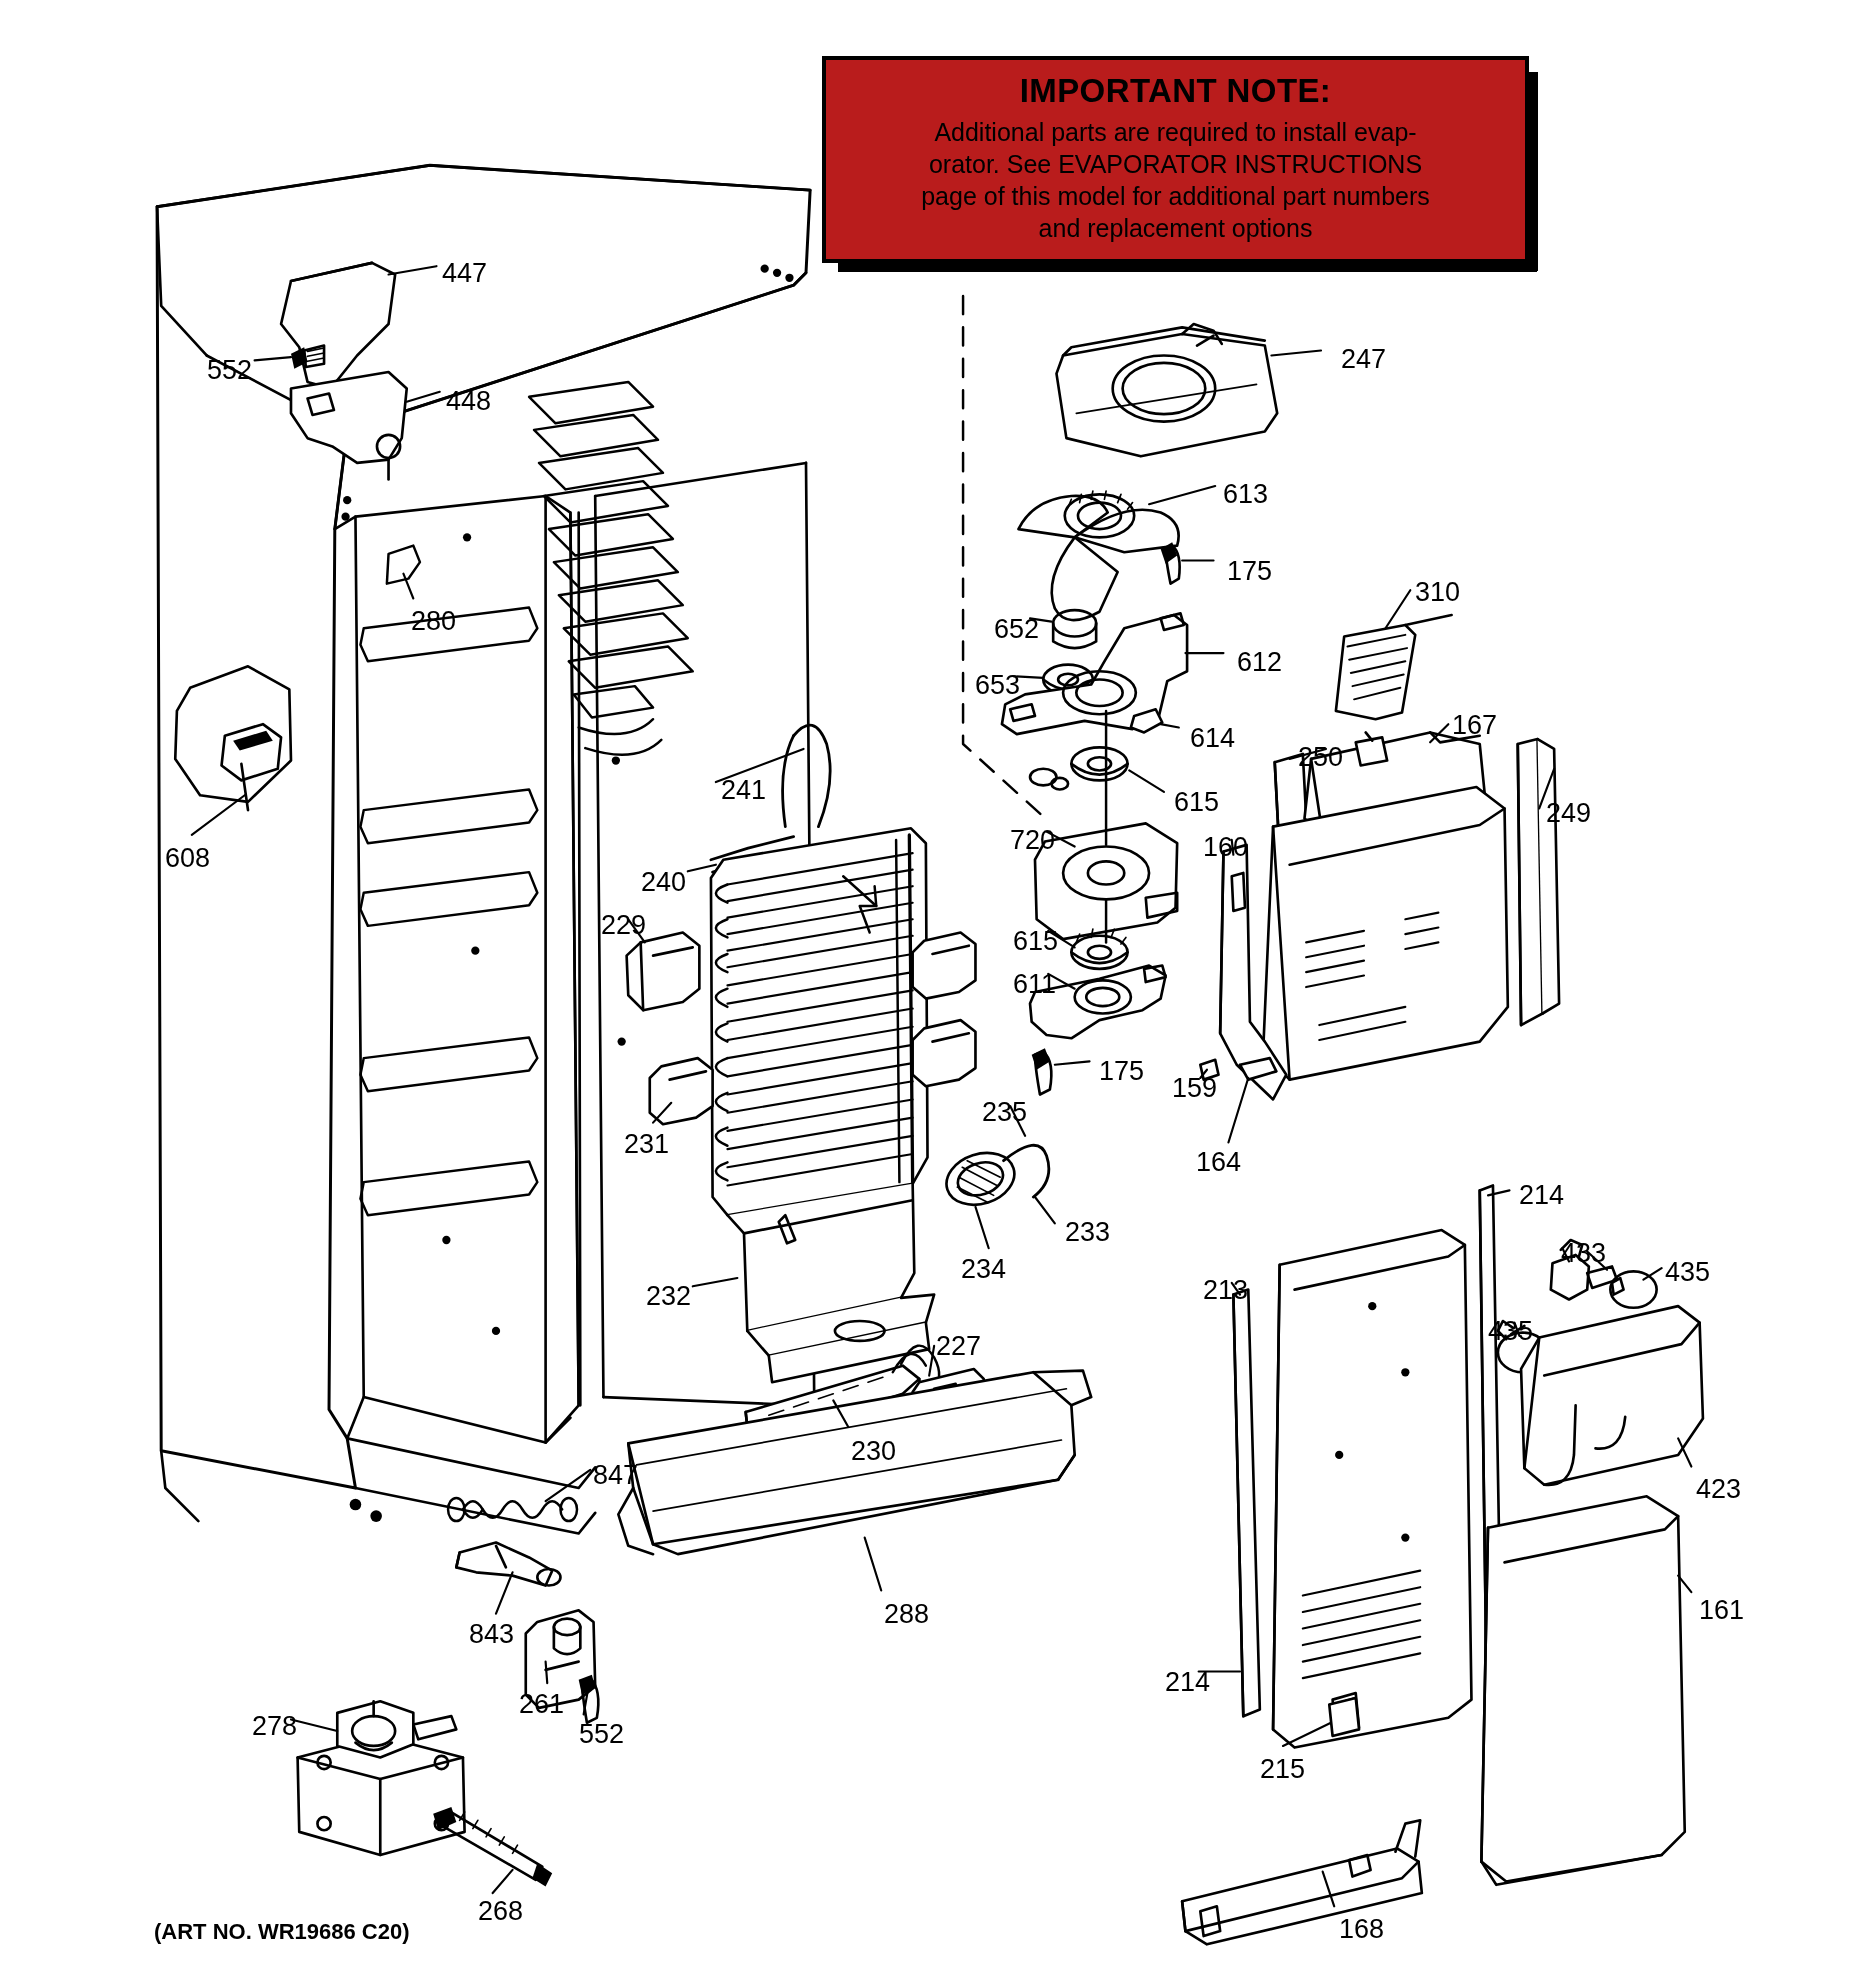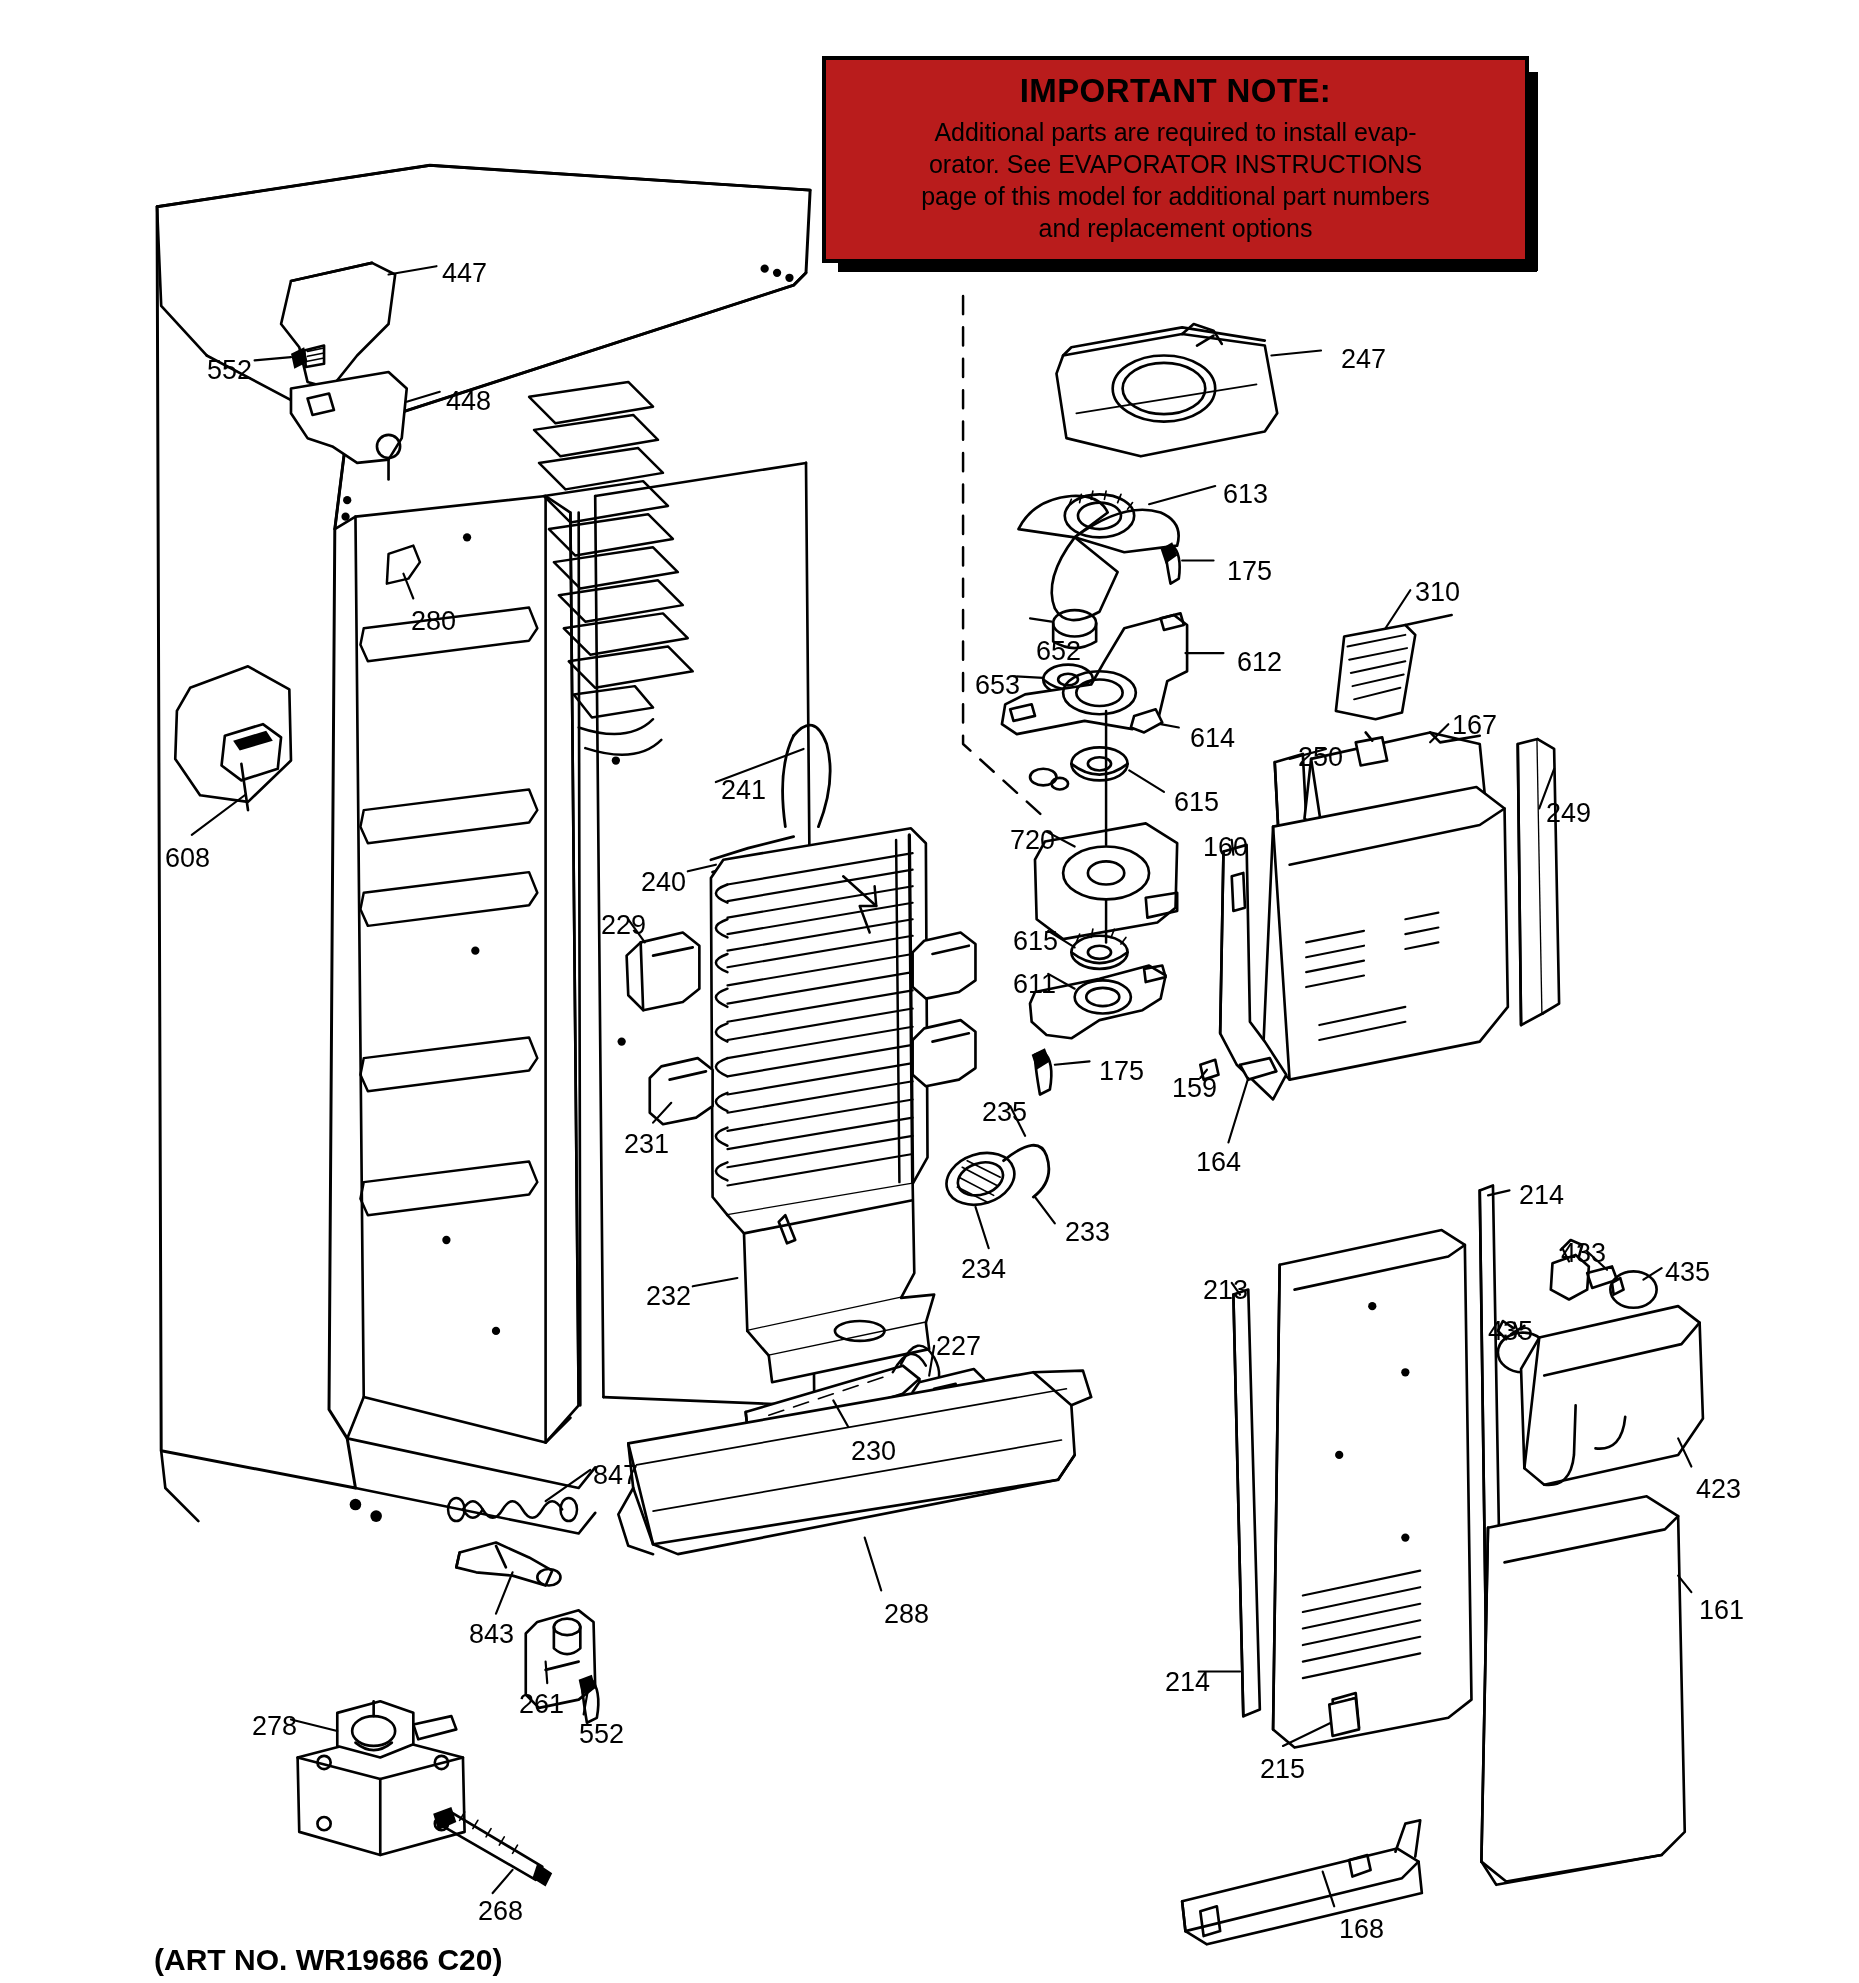--- a/index.html
+++ b/index.html
@@ -74,25 +74,24 @@
     font-size: 27px;
     line-height: 1;
     white-space: nowrap;
     letter-spacing: 0px;
     z-index: 4;
   }
   .art-no {
     position: absolute;
     left: 154px;
     top: 1919px;
-    font-size: 30px;
+    font-size: 22px;
     font-weight: bold;
     white-space: nowrap;
     z-index: 4;
-    margin-top: 24px;
   }
 </style>
 </head>
 <body>
 
 <div id="diagram-root">
 
   <svg class="art" viewBox="0 0 2250 2400">
     <g fill="none" stroke="#000" stroke-width="3.2" stroke-linejoin="round" stroke-linecap="round">
 
@@ -546,21 +545,21 @@
       <div class="lbl" style="left: 884px; top: 1601px;">288</div>
       <div class="lbl" style="left: 593px; top: 1462px;">847</div>
       <div class="lbl" style="left: 469px; top: 1621px;">843</div>
       <div class="lbl" style="left: 519px; top: 1691px;">261</div>
       <div class="lbl" style="left: 579px; top: 1721px;">552</div>
       <div class="lbl" style="left: 252px; top: 1713px;">278</div>
       <div class="lbl" style="left: 478px; top: 1898px;">268</div>
       <div class="lbl" style="left: 1341px; top: 346px;">247</div>
       <div class="lbl" style="left: 1223px; top: 481px;">613</div>
       <div class="lbl" style="left: 1227px; top: 558px;">175</div>
-      <div class="lbl" style="left: 994px; top: 638px; margin-left: 42px;">652</div>
+      <div class="lbl" style="left: 994px; top: 616px;">652</div>
       <div class="lbl" style="left: 975px; top: 672px;">653</div>
       <div class="lbl" style="left: 1237px; top: 649px;">612</div>
       <div class="lbl" style="left: 1190px; top: 725px;">614</div>
       <div class="lbl" style="left: 1174px; top: 789px;">615</div>
       <div class="lbl" style="left: 1010px; top: 827px;">720</div>
       <div class="lbl" style="left: 1013px; top: 928px;">615</div>
       <div class="lbl" style="left: 1013px; top: 971px;">611</div>
       <div class="lbl" style="left: 1099px; top: 1058px;">175</div>
       <div class="lbl" style="left: 982px; top: 1099px;">235</div>
       <div class="lbl" style="left: 1065px; top: 1219px;">233</div>

